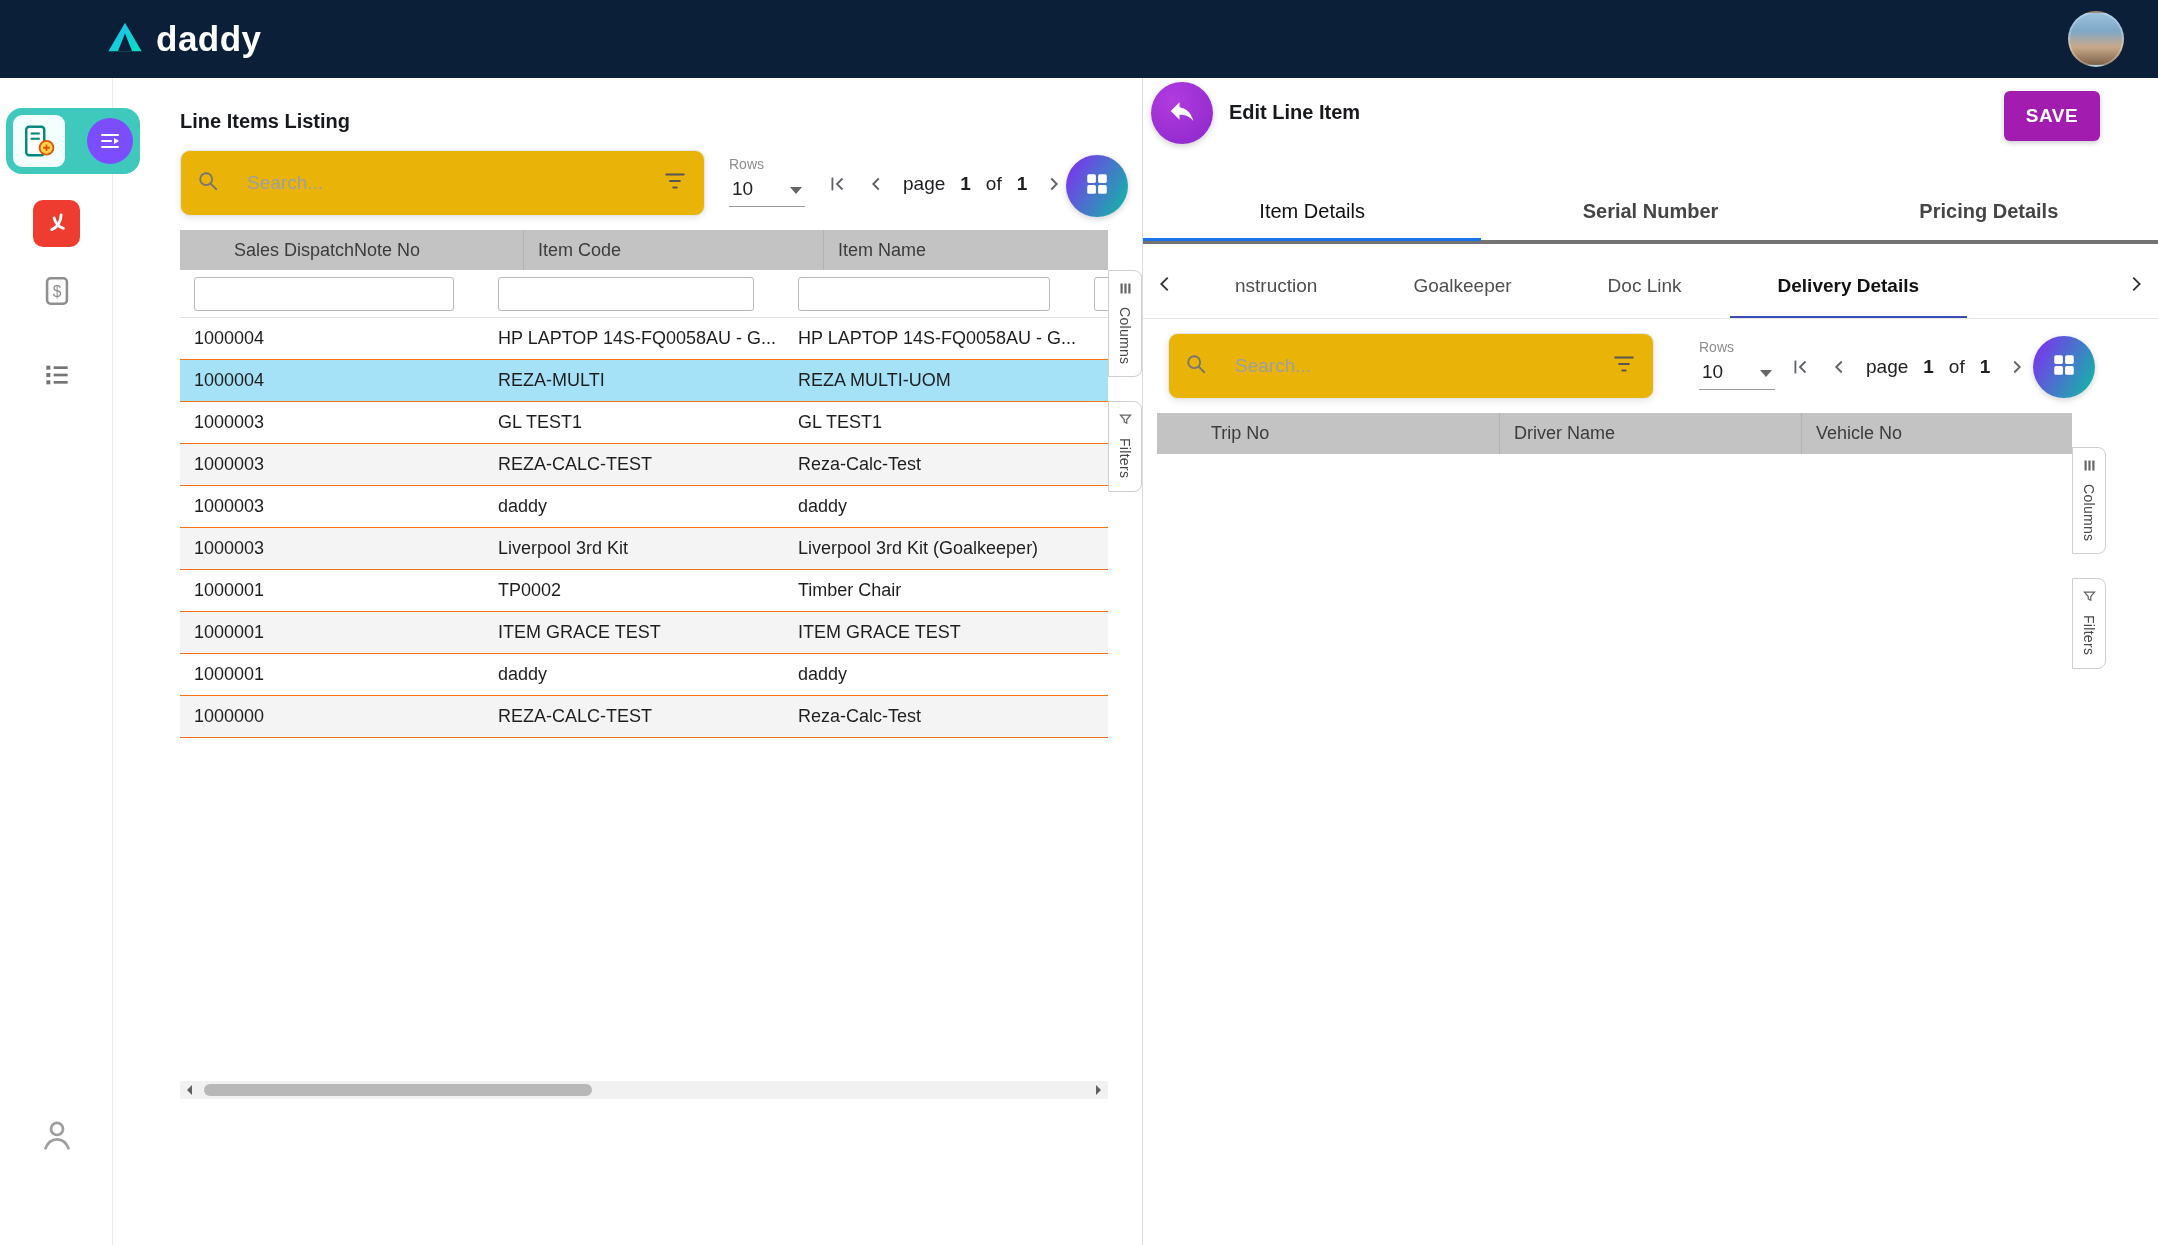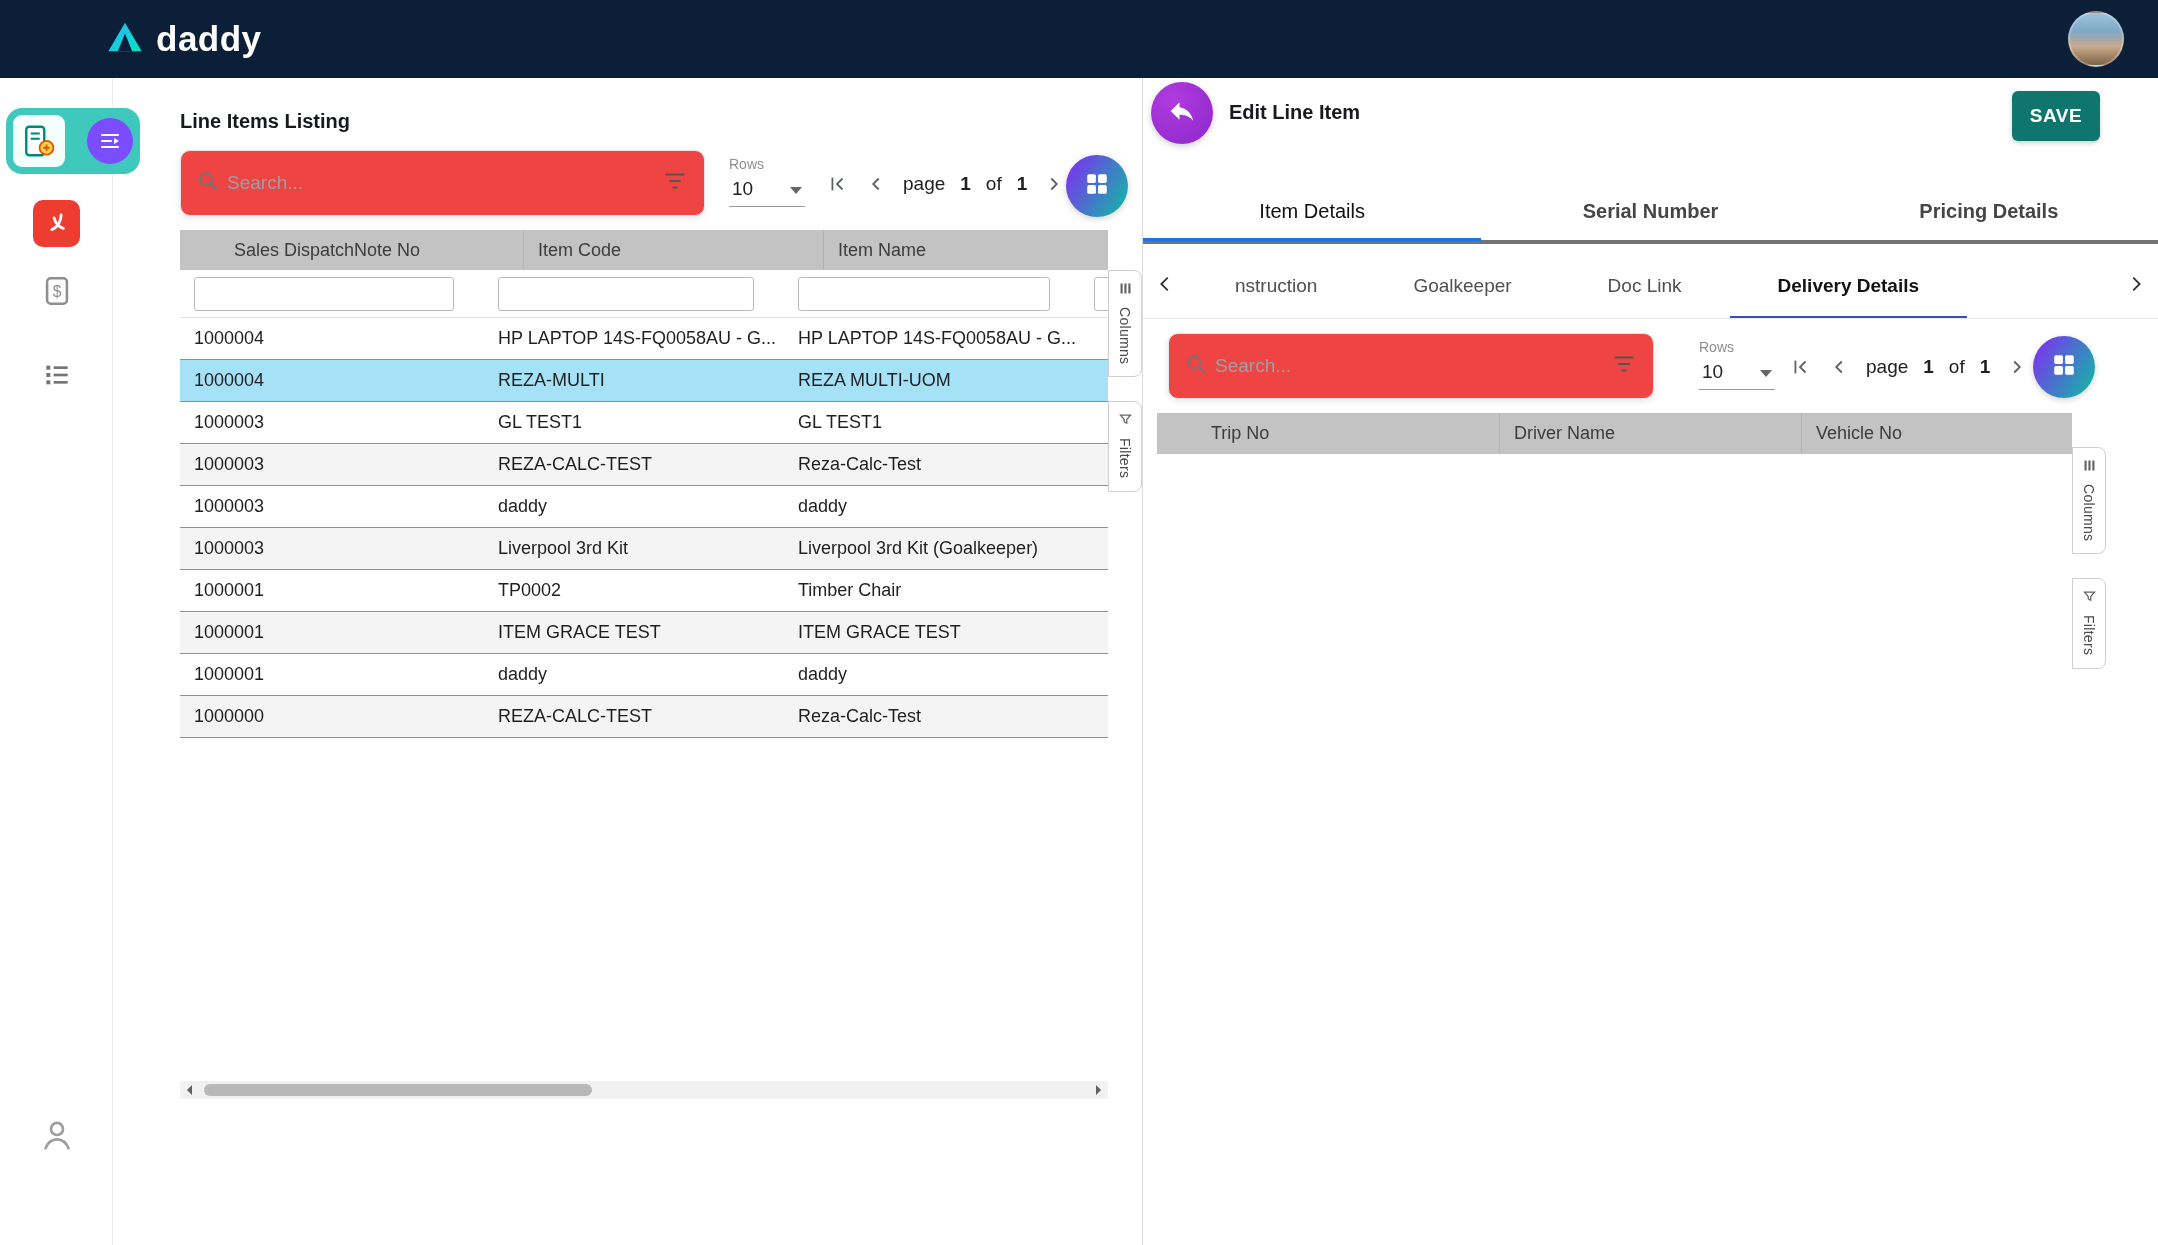--- a/index.html
+++ b/index.html
@@ -51,23 +51,23 @@
   .listing-tile { top:280px; left:38px; width:38px; height:38px; }
   .account-tile { top:1038px; left:36px; width:42px; height:42px; }
 
   
   .panel-left  { position:absolute; top:78px; left:113px; width:1029px; bottom:0; background:#fff; }
   .panel-right { position:absolute; top:78px; left:1142px; right:0; bottom:0; background:#fff; border-left:1px solid #dcdcdc; }
   .panel-left > *, .panel-right > * { position:absolute; }
 
   
   .searchbox {
-    height:66px; border:1px solid #e6e6e6; border-radius:10px; background:#ef4444;
+    height:66px; border:1px solid #e6e6e6; border-radius:10px; background:#eab308;
     box-shadow:0 2px 7px rgba(0,0,0,.10); display:flex; align-items:center;
-    padding:0 16px; gap:8px;
+    padding:0 16px; gap:28px;
   }
   .searchbox input {
     border:none; outline:none; flex:1; font-size:19px; color:#333;
     font-family:"Liberation Sans", sans-serif; background:transparent; min-width:0;
   }
   .searchbox input::placeholder { color:#9aa0a6; }
   .rows-ctl { width:82px; }
   .rows-label { font-size:14px; color:#8d8d8d; margin-bottom:4px; }
   .rows-value {
     width:76px; display:flex; align-items:center; justify-content:space-between;
@@ -131,21 +131,21 @@
 
   
   .rp-back {
     left:8px; top:4px; width:62px; height:62px; border-radius:50%;
     background:radial-gradient(circle at 35% 30%, #b13be0, #8b27c9);
     display:flex; align-items:center; justify-content:center;
     box-shadow:0 2px 6px rgba(0,0,0,.2);
   }
   .rp-title { left:86px; top:23px; font-size:20px; font-weight:600; color:#17191c; }
   .rp-save {
-    right:58px; top:13px; width:88px; height:50px; background:#0f766e; color:#fff;
+    right:58px; top:13px; width:96px; height:50px; background:#a21caf; color:#fff;
     border-radius:6px; font-size:19px; font-weight:700; letter-spacing:.6px;
     display:flex; align-items:center; justify-content:center;
     box-shadow:0 2px 5px rgba(0,0,0,.2);
   }
   .rp-tabs {
     left:0; top:105px; width:100%; height:61px; display:flex;
     border-bottom:4px solid #737373;
   }
   .rp-tab { flex:1; display:flex; align-items:center; justify-content:center; font-size:20px; color:#454545; position:relative;font-weight:bold; }
   .rp-tab.active { color:#101010; font-weight:500; }

